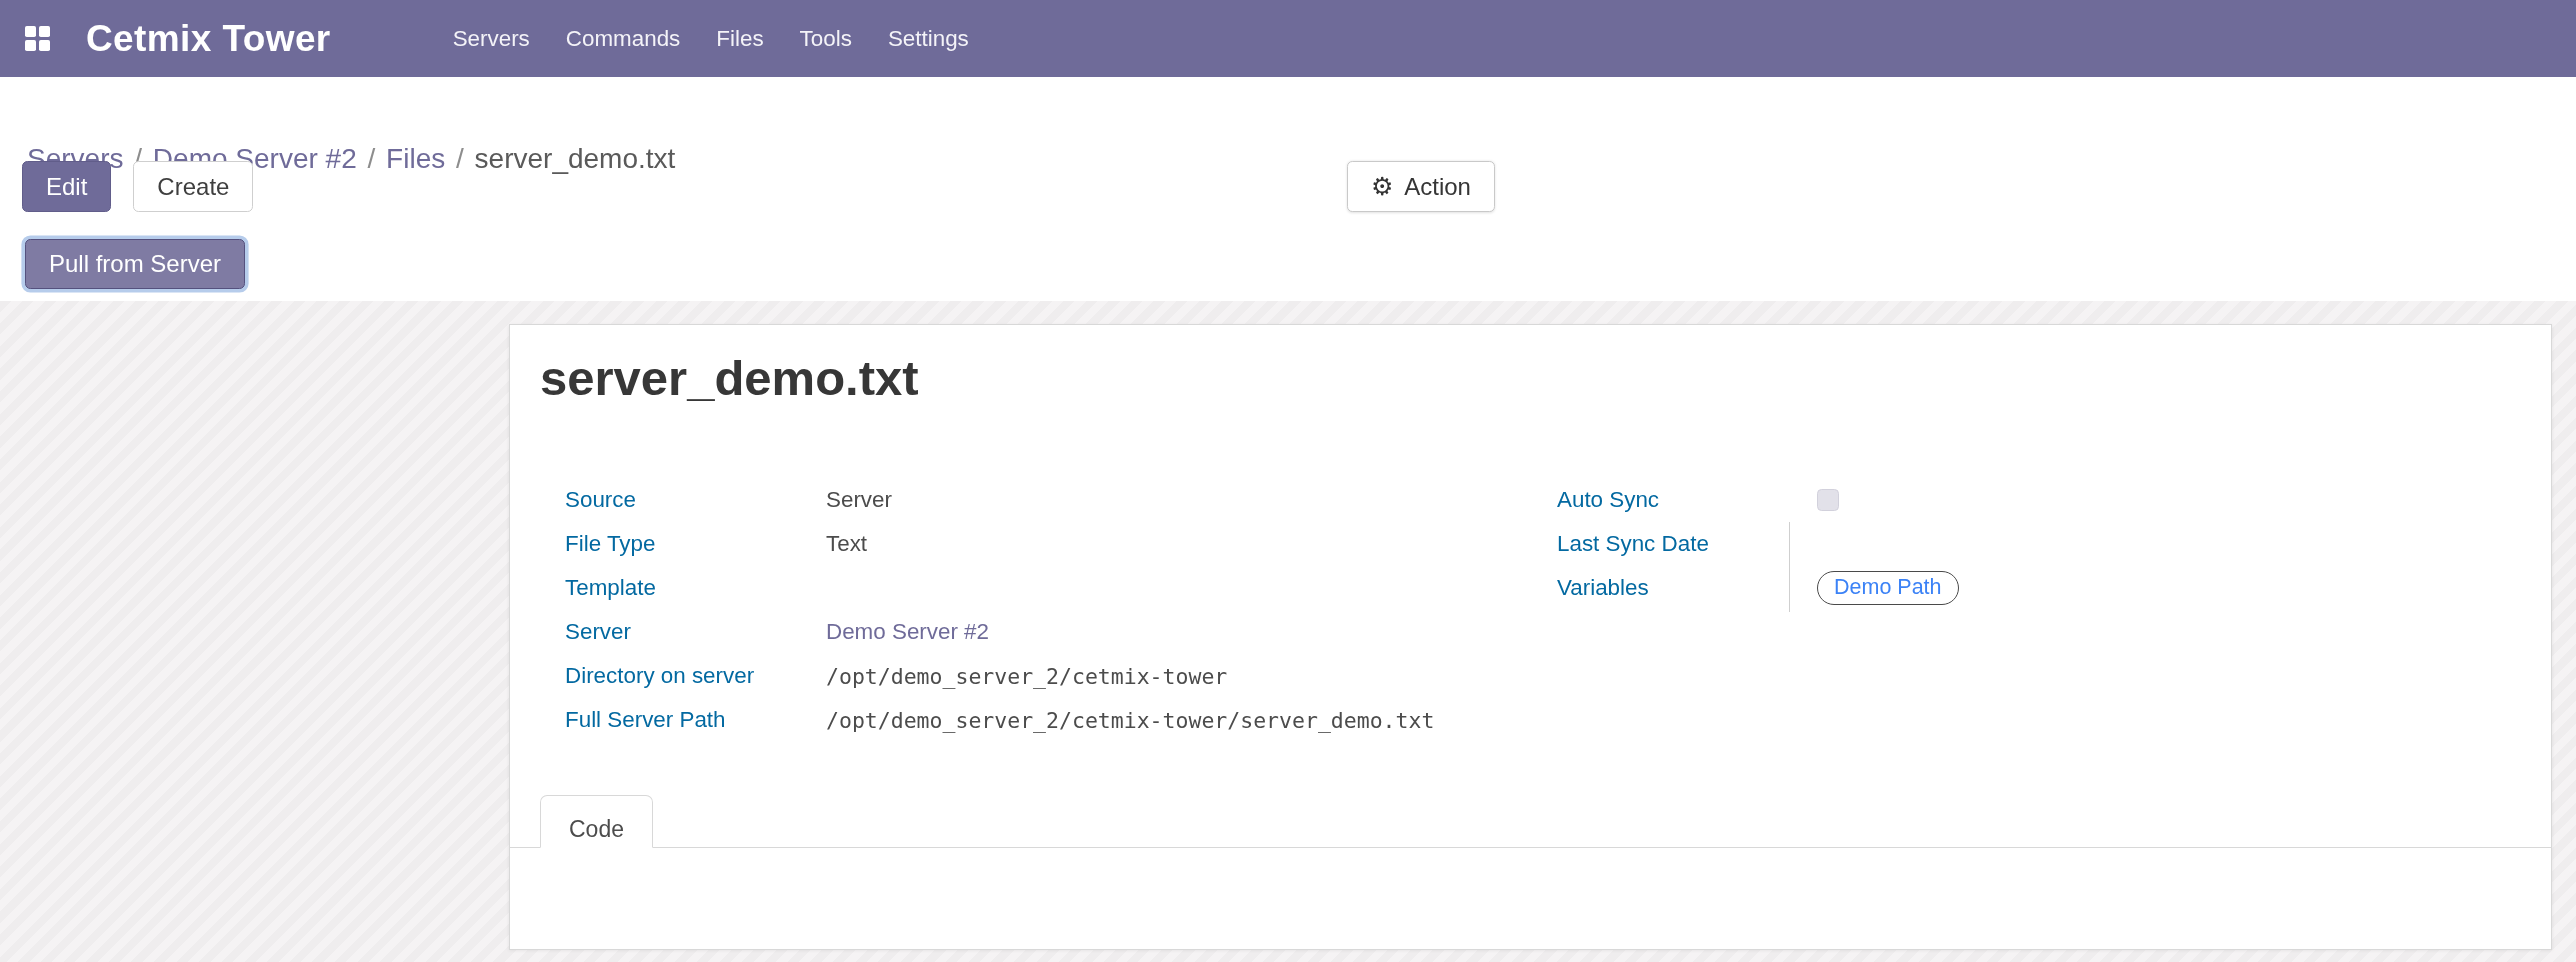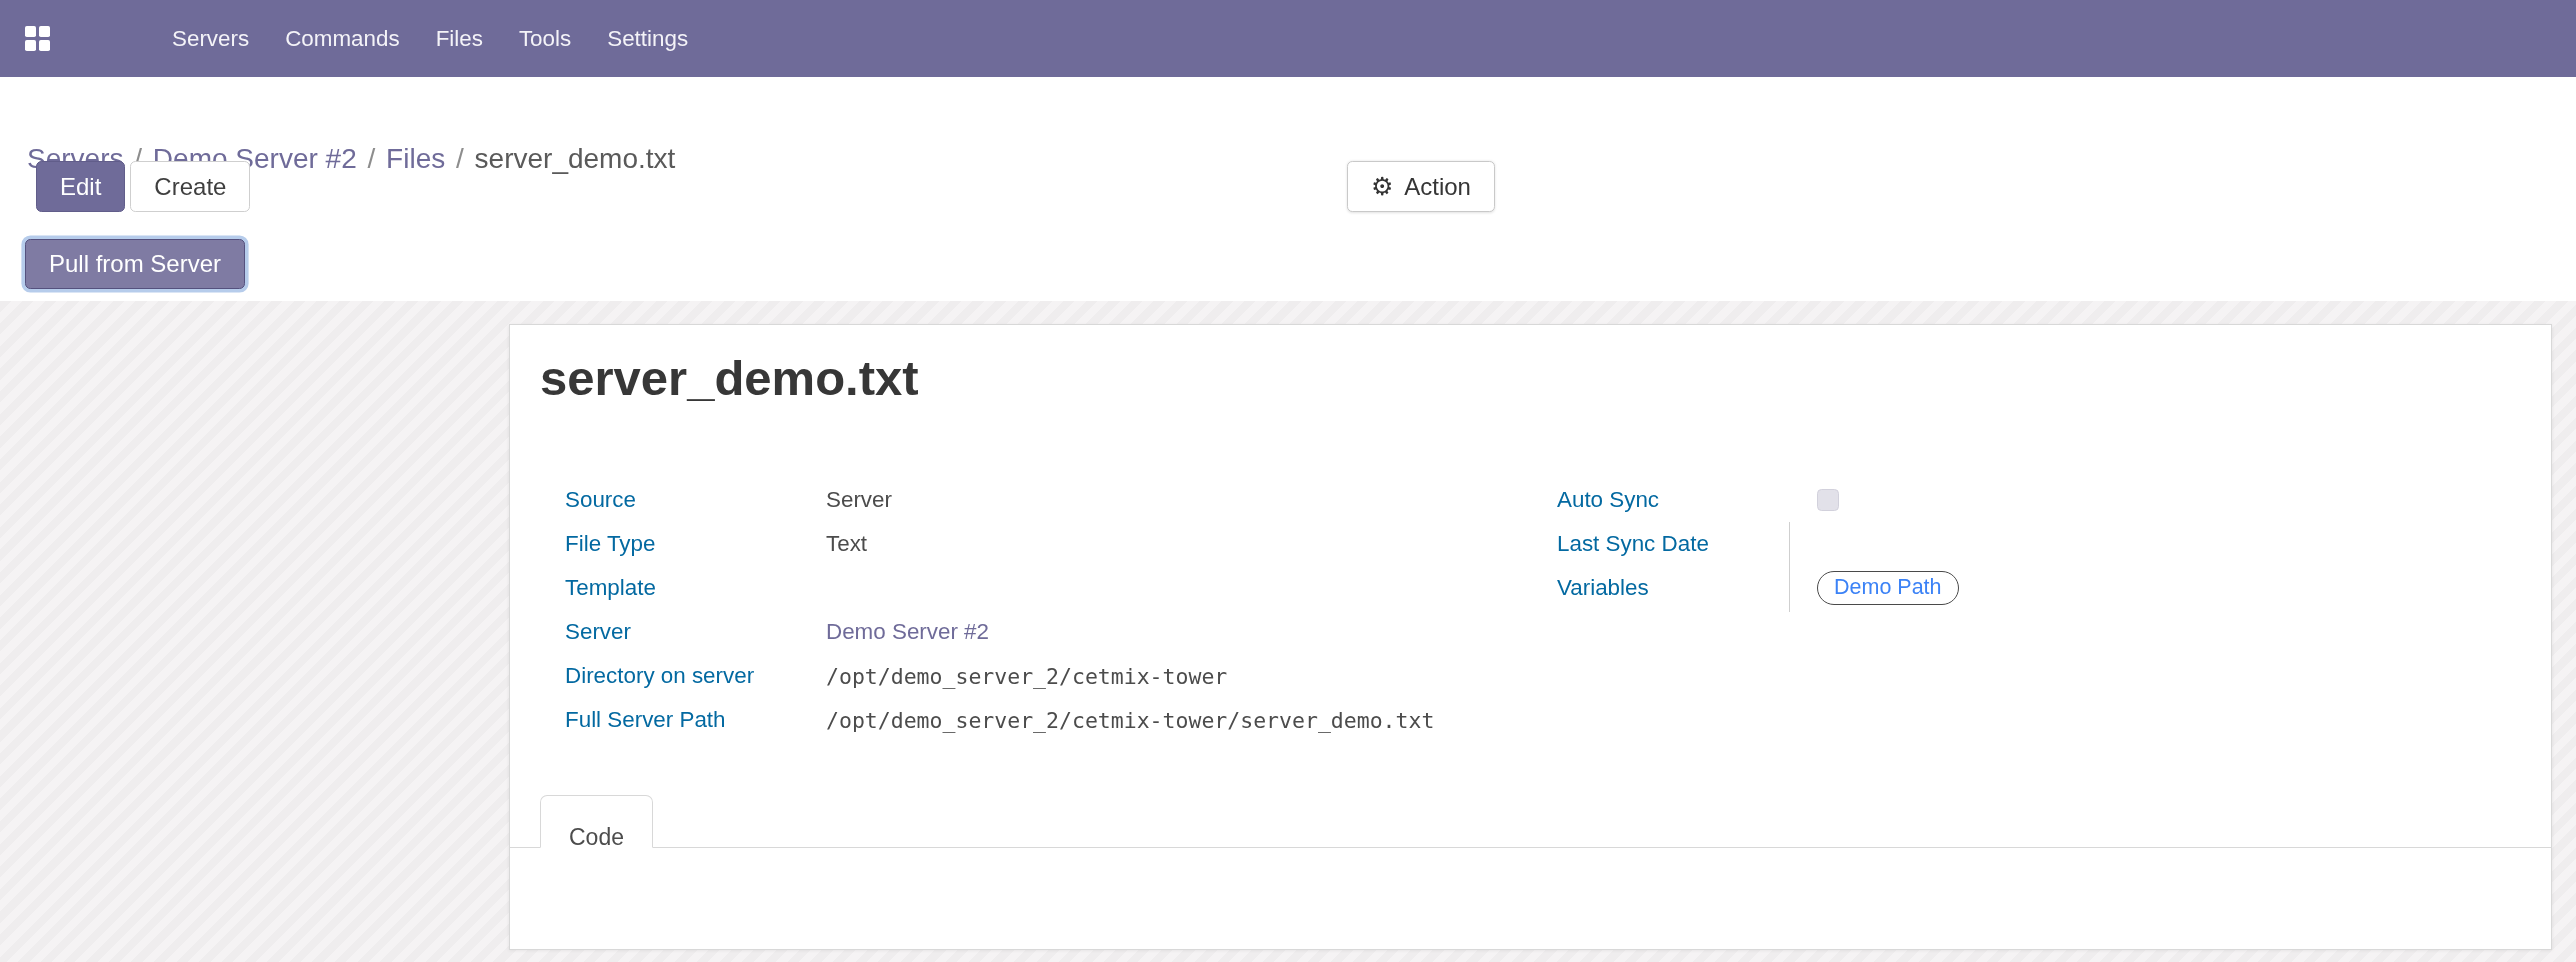--- a/index.html
+++ b/index.html
@@ -27,21 +27,21 @@
   .breadcrumb .crumb-link { color:#6f6b99; text-decoration:none; cursor:pointer; }
   .breadcrumb .sep { color:#8d8d8d; padding:0 10.8px; }
   .breadcrumb .current { color:#5a5a5a; }
 
   .btn { display:inline-flex; align-items:center; justify-content:center;
          height:51px; padding:0 23px; font-size:24px; border-radius:5.4px;
          cursor:pointer; border:0.9px solid transparent; white-space:nowrap; }
   .btn-primary { background:#6f6b99; color:#fff; border-color:#615d8a; }
   .btn-plain { background:#fff; color:#3f3f3f; border-color:#cfcfcf; }
 
-  .btn-row { position:absolute; left:36px; top:84px; display:flex; gap:5px; }
+  .btn-row { position:absolute; left:22px; top:84px; display:flex; gap:22px; }
   .action-btn { position:absolute; left:1347px; top:84px; background:#fff; color:#353535;
                 border-color:#c9c9c9; box-shadow:0 0.9px 2.7px rgba(0,0,0,.12); font-weight:500; }
   .gear { font-size:25px; margin-right:10.8px; color:#333; }
 
   .pull-btn { position:absolute; left:25px; top:162px; height:50px;
               background:#7f7ba3; color:#fff; border:1.8px solid #55517e;
               box-shadow:0 0 0 3.6px rgba(122,162,219,0.55); }
 
   
   .content {
@@ -64,38 +64,39 @@
 
   .checkbox { width:21.5px; height:21.5px; background:#e2e1e9; border:0.9px solid #d2d1dc; border-radius:4.5px; }
   .tag-pill { display:inline-block; border:1.8px solid #4a4a4a; border-radius:897px;
               padding:1.8px 16px 3.6px; font-size:21.5px; color:#3b82f6; background:#fff; line-height:27px; }
   .field-divider { position:absolute; left:1279px; top:197px; width:0.9px; height:90px; background:#cfcfcf; }
 
   
   .notebook { position:absolute; left:0; right:0; top:470px; height:53px;
               border-bottom:0.9px solid #d8d8d8; padding-left:30px; }
   .tab-active {
-    display:inline-block; height:53px; line-height:51px; padding:16px 28px;
+    display:inline-block; height:53px; line-height:51px; padding:8px 28px;
     background:#fff; border:0.9px solid #d8d8d8; border-bottom:0.9px solid #fff;
     border-radius:7.2px 7.2px 0 0; font-size:23px; color:#4c4c4c; cursor:pointer;
     position:relative; top:0; margin-bottom:-0.9px;
   }
 </style>
 </head>
 <body>
 
 <div class="screen">
 
   <div class="navbar">
     <div class="apps-icon">
       <span></span>
         <span></span>
         <span></span>
         <span></span>
     </div>
+    <div class="brand">Cetmix Tower</div>
     <div class="nav-menu">
       <div class="nav-item">Servers</div>
       <div class="nav-item">Commands</div>
       <div class="nav-item">Files</div>
       <div class="nav-item">Tools</div>
       <div class="nav-item">Settings</div>
     </div>
   </div>
 
   <div class="control-panel">

